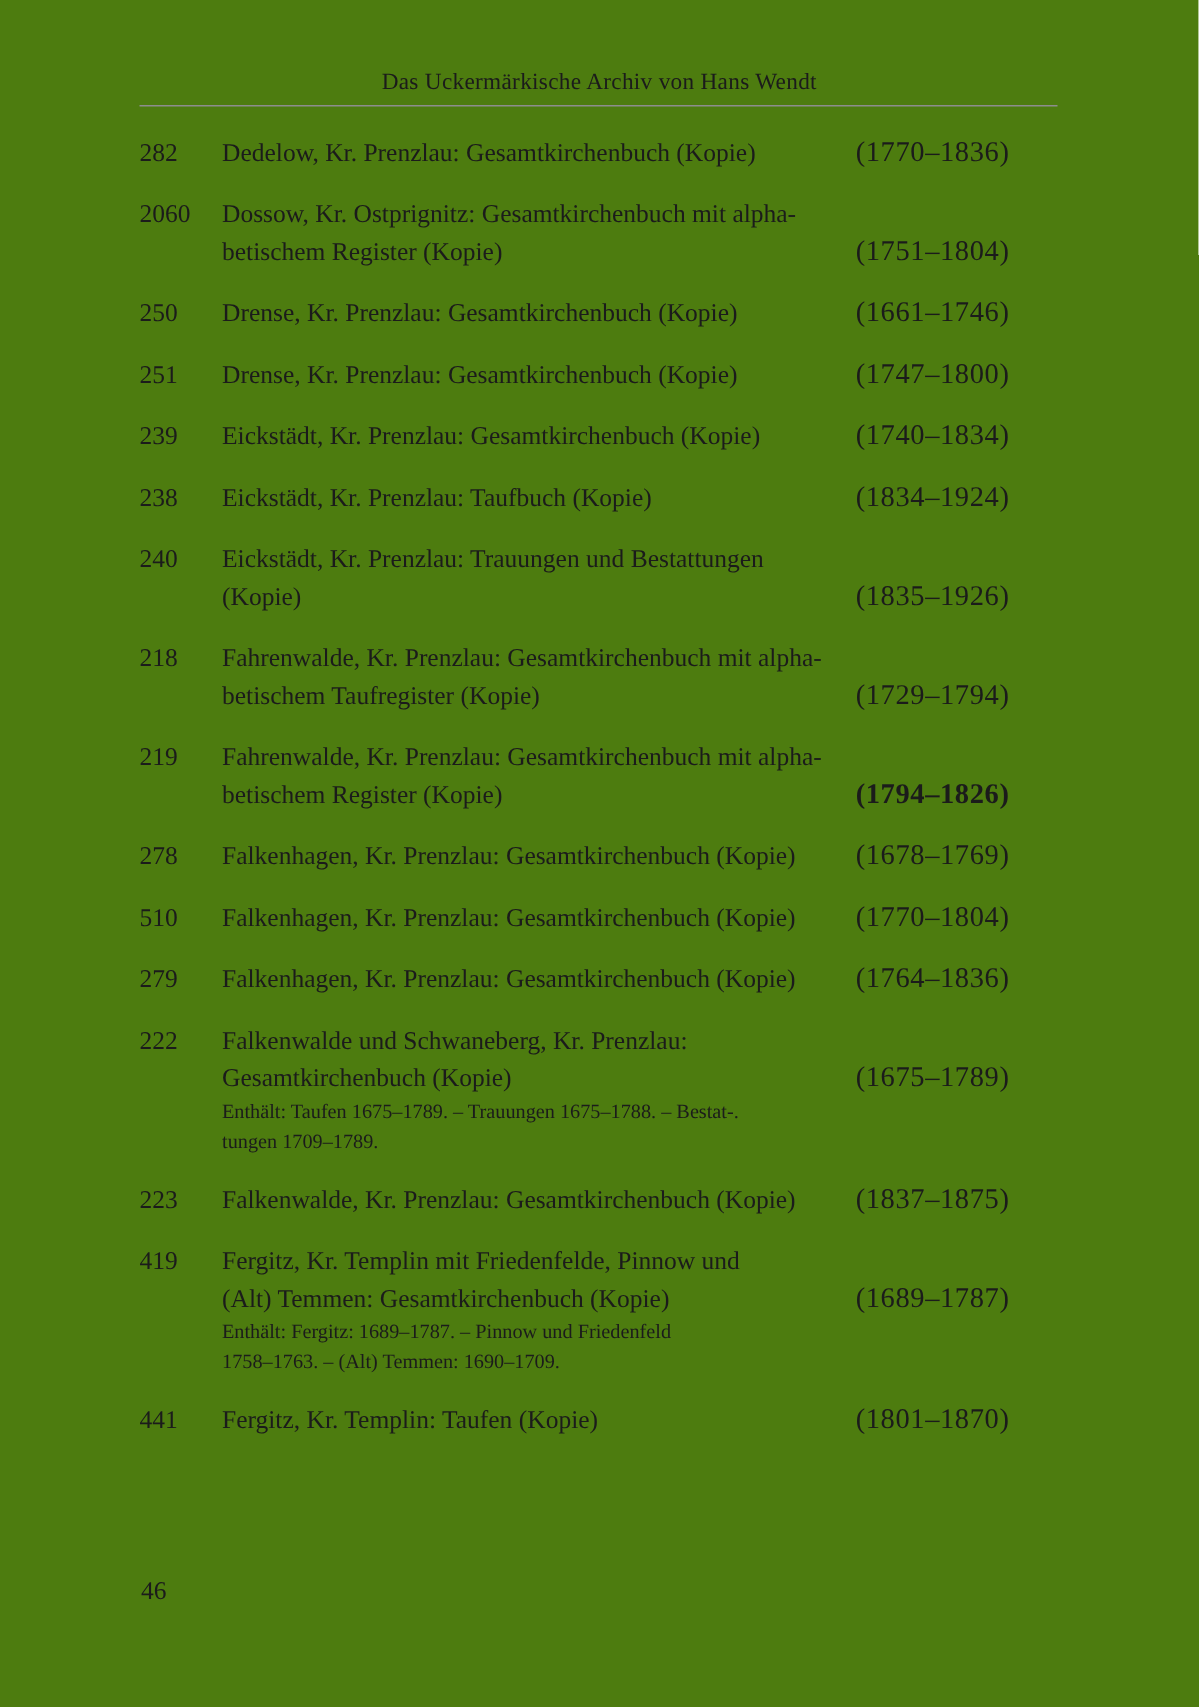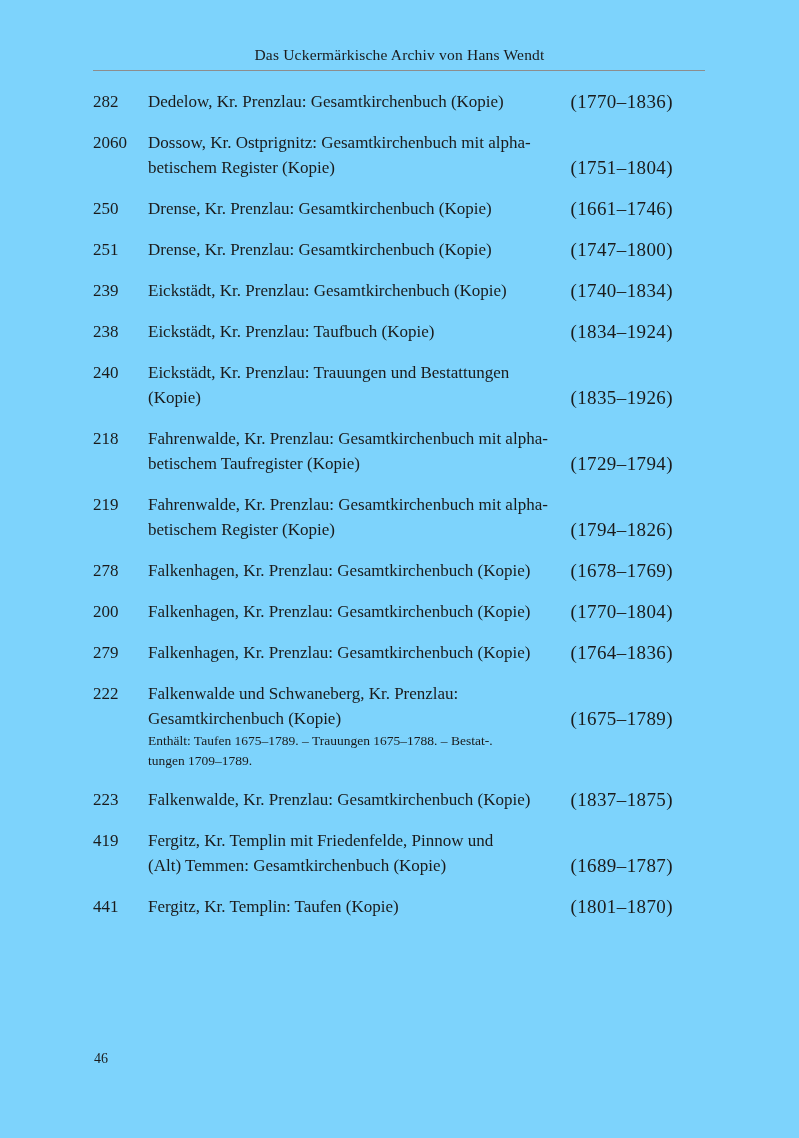--- a/index.html
+++ b/index.html
@@ -4,21 +4,21 @@
 <style>
   html, body {
     margin: 0;
     padding: 0;
     background: #ffffff;
   }
   .page {
     position: relative;
     width: 799px;
     height: 1138px;
-    background: #7dd3fc;
+    background: #4d7c0f;
     font-family: "Liberation Serif", serif;
     color: #1b1b1b;
     overflow: hidden;
   }
   .running-header {
     position: absolute;
     top: 46px;
     left: 0;
     width: 100%;
     text-align: center;
@@ -73,21 +73,21 @@
     line-height: 20px;
     max-width: 400px;
   }
   .nline {
     white-space: nowrap;
   }
   .page-number {
     position: absolute;
     left: 94px;
     top: 1051px;
-    font-size: 14px;
+    font-size: 17px;
   }
 </style>
 </head>
 <body>
 
 <div class="page">
   <div class="running-header">Das Uckermärkische Archiv von Hans Wendt</div>
   <div class="header-rule"></div>
   <div class="entries" id="entries">
   <div class="entry">
@@ -153,36 +153,36 @@
     <div class="body">
       <span class="date" style="top: 25px;">(1729–1794)</span>
     <div class="tline">Fahrenwalde, Kr. Prenzlau: Gesamtkirchenbuch mit alpha-</div>
           <div class="tline">betischem Taufregister (Kopie)</div>
         </div>
   </div>
 
   <div class="entry">
     <div class="num">219</div>
     <div class="body">
-      <span class="date" style="top: 25px;">(1794–1826)</span>
+      <span class="date" style="top: 25px; font-weight: bold;">(1794–1826)</span>
     <div class="tline">Fahrenwalde, Kr. Prenzlau: Gesamtkirchenbuch mit alpha-</div>
           <div class="tline">betischem Register (Kopie)</div>
         </div>
   </div>
 
   <div class="entry">
     <div class="num">278</div>
     <div class="body">
       <span class="date" style="top: 0px;">(1678–1769)</span>
     <div class="tline">Falkenhagen, Kr. Prenzlau: Gesamtkirchenbuch (Kopie)</div>
         </div>
   </div>
 
   <div class="entry">
-    <div class="num">200</div>
+    <div class="num">510</div>
     <div class="body">
       <span class="date" style="top: 0px;">(1770–1804)</span>
     <div class="tline">Falkenhagen, Kr. Prenzlau: Gesamtkirchenbuch (Kopie)</div>
         </div>
   </div>
 
   <div class="entry">
     <div class="num">279</div>
     <div class="body">
       <span class="date" style="top: 0px;">(1764–1836)</span>
@@ -211,20 +211,24 @@
         </div>
   </div>
 
 
   <div class="entry">
     <div class="num">419</div>
     <div class="body">
       <span class="date" style="top: 25px;">(1689–1787)</span>
     <div class="tline">Fergitz, Kr. Templin mit Friedenfelde, Pinnow und</div>
           <div class="tline">(Alt) Temmen: Gesamtkirchenbuch (Kopie)</div>
+          <div class="notes">
+            <div class="nline">Enthält: Fergitz: 1689–1787. – Pinnow und Friedenfeld</div>
+            <div class="nline">1758–1763. – (Alt) Temmen: 1690–1709.</div>
+          </div>
         </div>
   </div>
 
   <div class="entry">
     <div class="num">441</div>
     <div class="body">
       <span class="date" style="top: 0px;">(1801–1870)</span>
     <div class="tline">Fergitz, Kr. Templin: Taufen (Kopie)</div>
         </div>
   </div>

